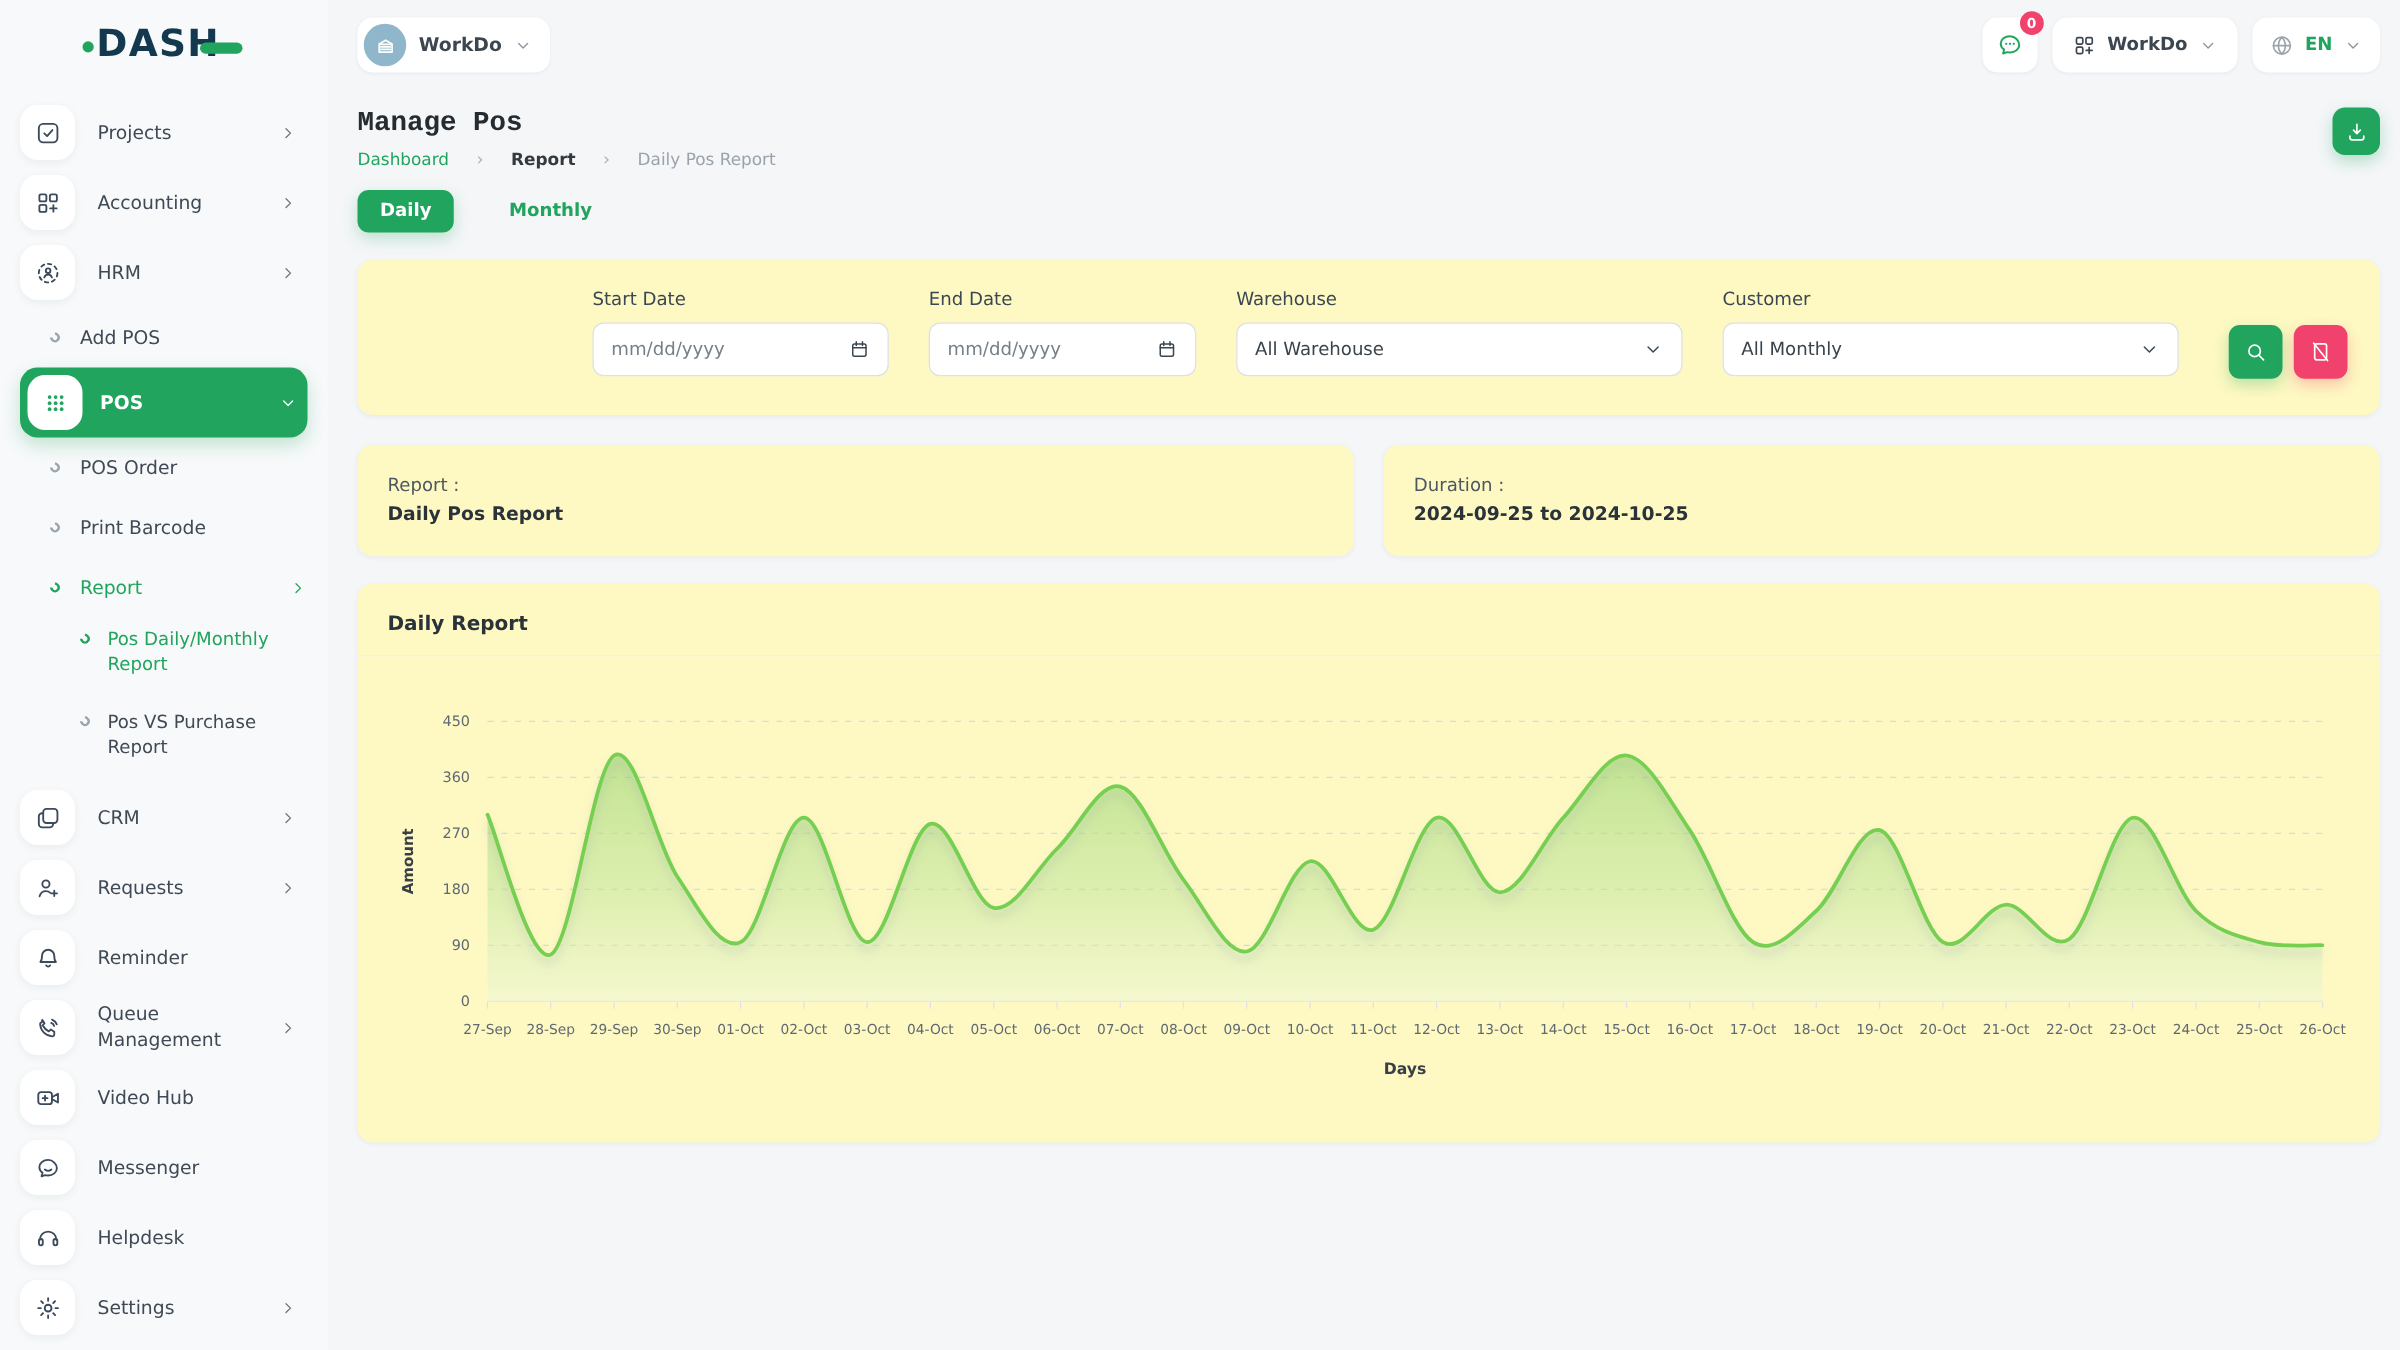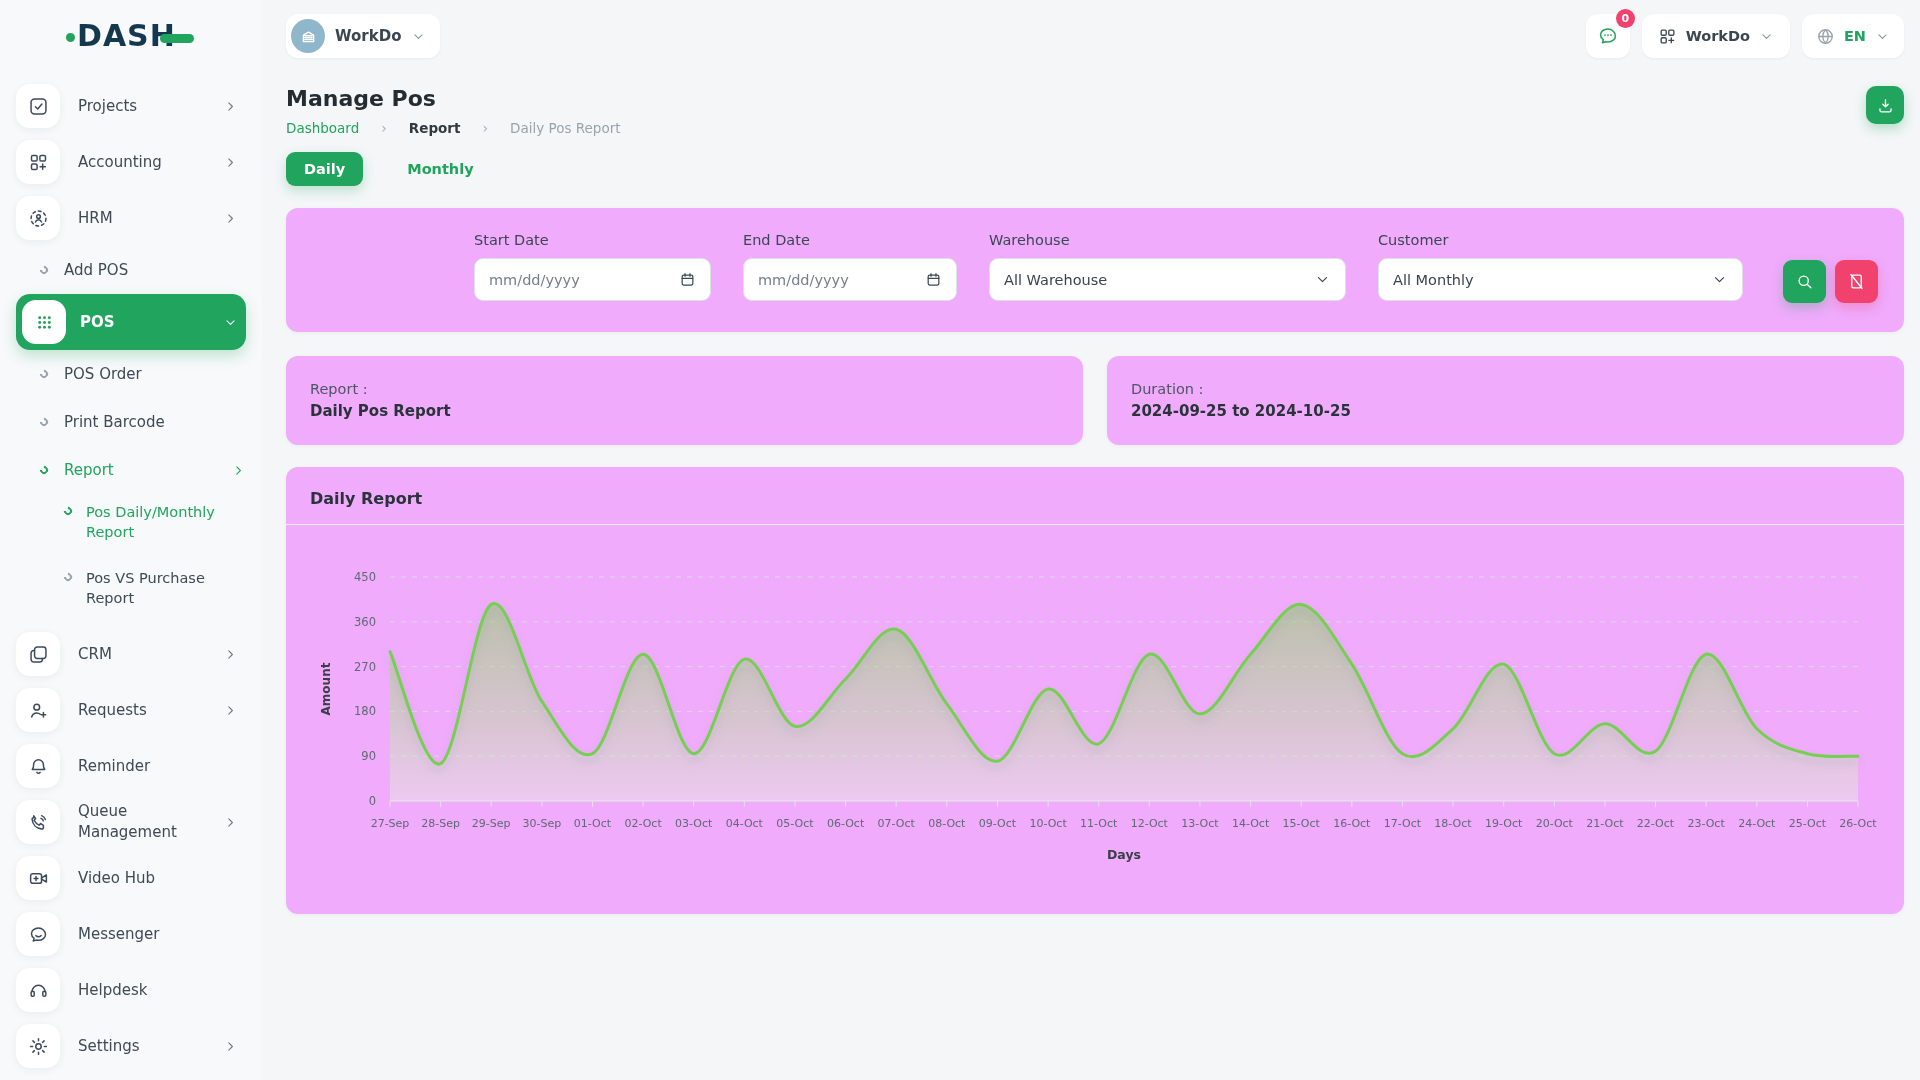--- a/index.html
+++ b/index.html
@@ -55,34 +55,34 @@
   .icon-btn svg { width:22px; height:22px; color:var(--accent,#21a45d); }
   .badge { position:absolute; top:-5px; right:-5px; min-width:19px; height:19px; border-radius:10px; background:var(--pink,#f0426c); color:#fff; font-size:11px; font-weight:700; display:flex; align-items:center; justify-content:center; padding:0 5px; }
   .btn-pill { padding:0 16px; gap:9px; font-size:14.5px; font-weight:600; color:#3c4650; }
   .lang-pill { padding:0 14px; gap:9px; }
   .lang-pill .globe svg { width:20px; height:20px; color:#9aa4ad; }
   .lang-code { font-size:14.5px; font-weight:700; color:var(--accent,#21a45d); }
 
   
   .content { padding:14px 16px 0 24px; position:relative; }
   .page-head { display:flex; align-items:flex-start; }
-  .page-title { font-size:22px; font-weight:700; color:#242b31; }
+  .page-title { font-size:22px; font-weight:700; color:#242b31;font-family:Liberation Mono, monospace; }
   .breadcrumb { margin-top:9px; display:flex; align-items:center; gap:22px; font-size:13.5px; }
   .bc-link { color:var(--accent,#21a45d); cursor:pointer; }
   .bc-sep { color:#a9b2ba; font-size:14px; }
   .bc-current { color:#32393f; font-weight:600; }
   .bc-muted { color:#9aa3ac; }
   .dl-btn { margin-left:auto; width:38px; height:38px; border-radius:10px; background:var(--accent,#21a45d); display:flex; align-items:center; justify-content:center; cursor:pointer; box-shadow:0 5px 12px rgba(33,164,93,.3); border:none; }
   .dl-btn svg { width:19px; height:19px; color:#fff; }
 
   .tabs { margin-top:16px; display:flex; align-items:center; gap:26px; }
   .tab { border:none; background:transparent; font-size:14.5px; font-weight:600; color:var(--accent,#21a45d); cursor:pointer; padding:9px 18px; border-radius:9px; font-family:inherit; }
   .tab.active { background:var(--accent,#21a45d); color:#fff; box-shadow:0 5px 12px rgba(33,164,93,.25); }
 
-  .card { background:#f0abfc; border-radius:12px; box-shadow:0 1px 4px rgba(18,36,60,.05); }
+  .card { background:#fef9c3; border-radius:12px; box-shadow:0 1px 4px rgba(18,36,60,.05); }
 
   .filter-card { margin-top:22px; height:124px; padding:24px; display:flex; align-items:flex-start; }
   .f-spacer { width:164px; flex:0 0 164px; }
   .field { display:flex; flex-direction:column; margin-right:32px; }
   .field-label { font-size:14.5px; color:#3a4752; margin-bottom:10px; }
   .input, .select { height:43px; border:1px solid #dde1e6; border-radius:9px; background:#fff; display:flex; align-items:center; padding:0 14px; cursor:pointer; }
   .input .ph { font-size:14.5px; color:#757f88; }
   .input svg, .select svg { width:17px; height:17px; color:#3a4752; margin-left:auto; }
   .select .val { font-size:14.5px; color:#3a434b; }
   .w-sd { width:237px; } .w-ed { width:214px; } .w-wh { width:357px; } .w-cu { width:365px; }

